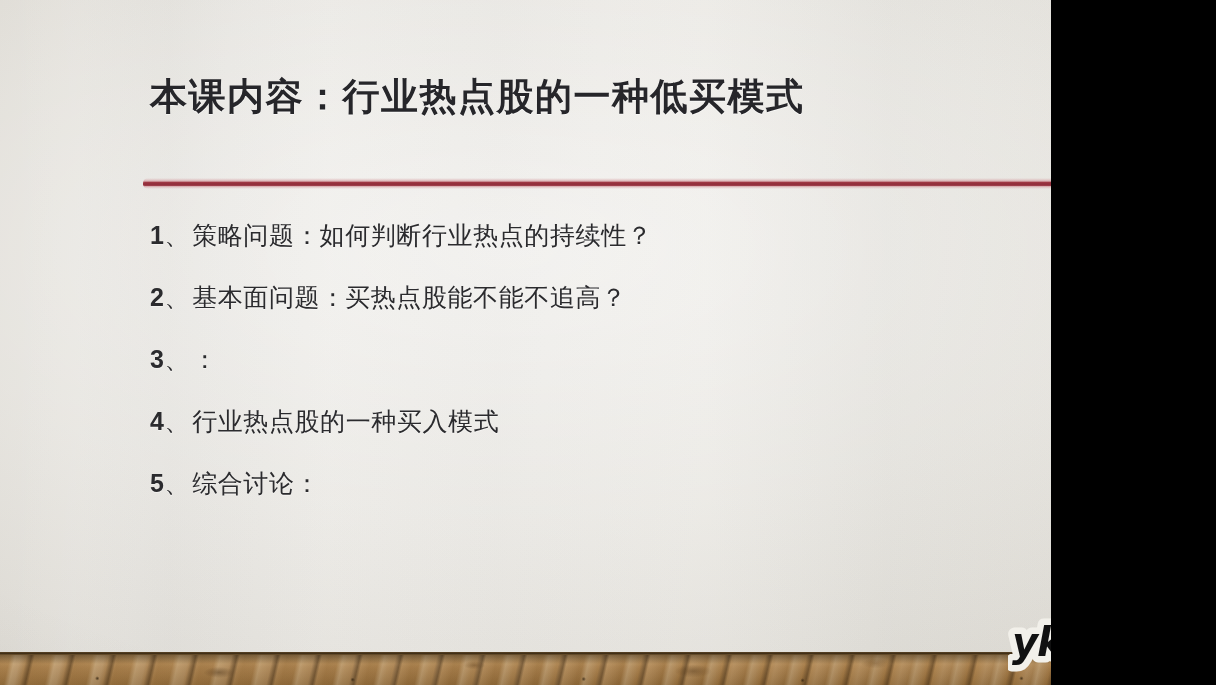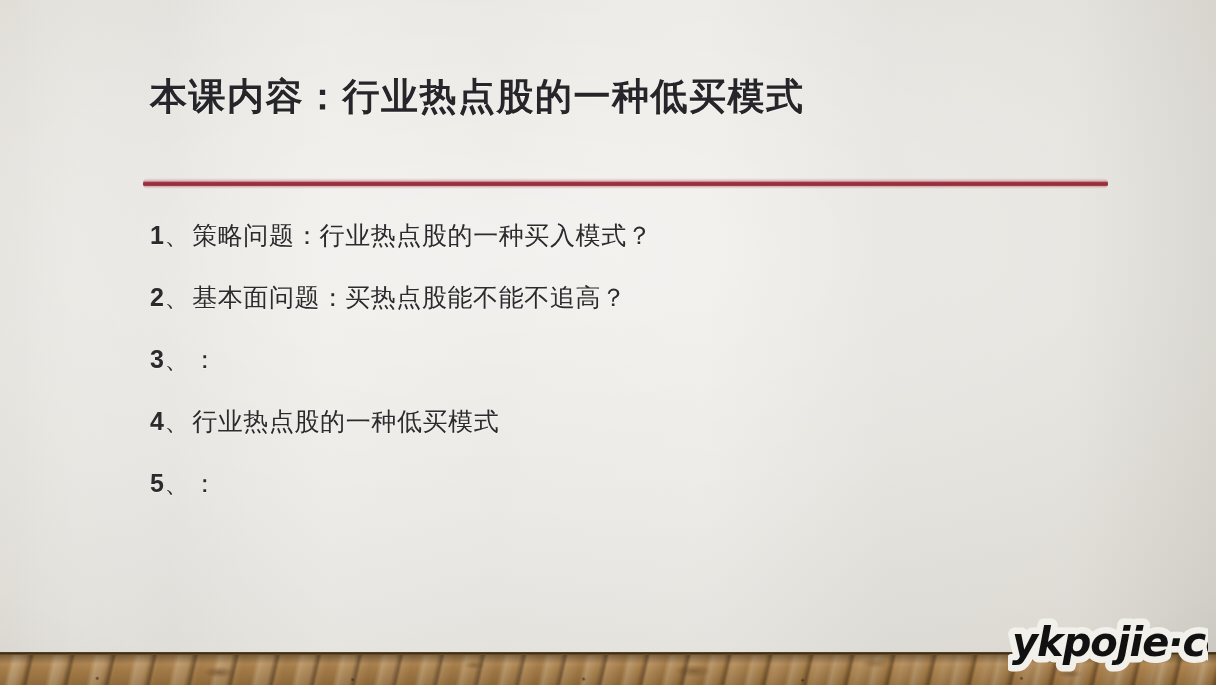--- a/index.html
+++ b/index.html
@@ -8,21 +8,21 @@
     padding: 0;
     background: #000;
   }
   body {
     font-family: "Liberation Sans", "DejaVu Sans", sans-serif;
   }
 
   
   #slide {
     position: relative;
-    width: 1216px;
+    width: 1051px;
     height: 685px;
     overflow: hidden;
     background: #e4e2dd;
     user-select: none;
   }
 
   
   .wall {
     position: absolute;
     left: 0;
@@ -263,48 +263,49 @@
     <div class="rule-core"></div>
   </div>
 
   <div class="bullets">
 
     <div class="bullet-row">
       <span class="bullet-num">1</span>
       <span class="bullet-sep">、</span>
       <span class="bullet-label">策略问题</span>
       <span class="bullet-colon">：</span>
-      <span class="bullet-detail">行业热点股的一种买入模式？</span>
+      <span class="bullet-detail">如何判断行业热点的持续性？</span>
     </div>
 
     <div class="bullet-row">
       <span class="bullet-num">2</span>
       <span class="bullet-sep">、</span>
       <span class="bullet-label">基本面问题</span>
       <span class="bullet-colon">：</span>
       <span class="bullet-detail">买热点股能不能不追高？</span>
     </div>
 
     <div class="bullet-row">
       <span class="bullet-num">3</span>
       <span class="bullet-sep">、</span>
       <span class="bullet-colon">：</span>
     </div>
 
     <div class="bullet-row">
       <span class="bullet-num">4</span>
       <span class="bullet-sep">、</span>
-      <span class="bullet-label">行业热点股的一种低买模式</span>
+      <span class="bullet-label">行业热点股的一种买入模式</span>
       <span class="bullet-colon"></span>
       <span class="bullet-detail"></span>
     </div>
 
     <div class="bullet-row">
       <span class="bullet-num">5</span>
       <span class="bullet-sep">、</span>
+      <span class="bullet-label">综合讨论</span>
       <span class="bullet-colon">：</span>
     </div>
 
   </div>
 
   <div class="watermark">
     <svg viewBox="0 0 200 62" xmlns="http://www.w3.org/2000/svg" aria-hidden="true">
       <text class="wm-text" id="wm-stroke" x="4" y="44" fill="none" stroke="#f2f0ea" stroke-width="13" stroke-linejoin="round" stroke-linecap="round">ykpojie·com</text>
       <text class="wm-text" id="wm-fill" x="4" y="44" fill="#111111">ykpojie·com</text>
     </svg>

